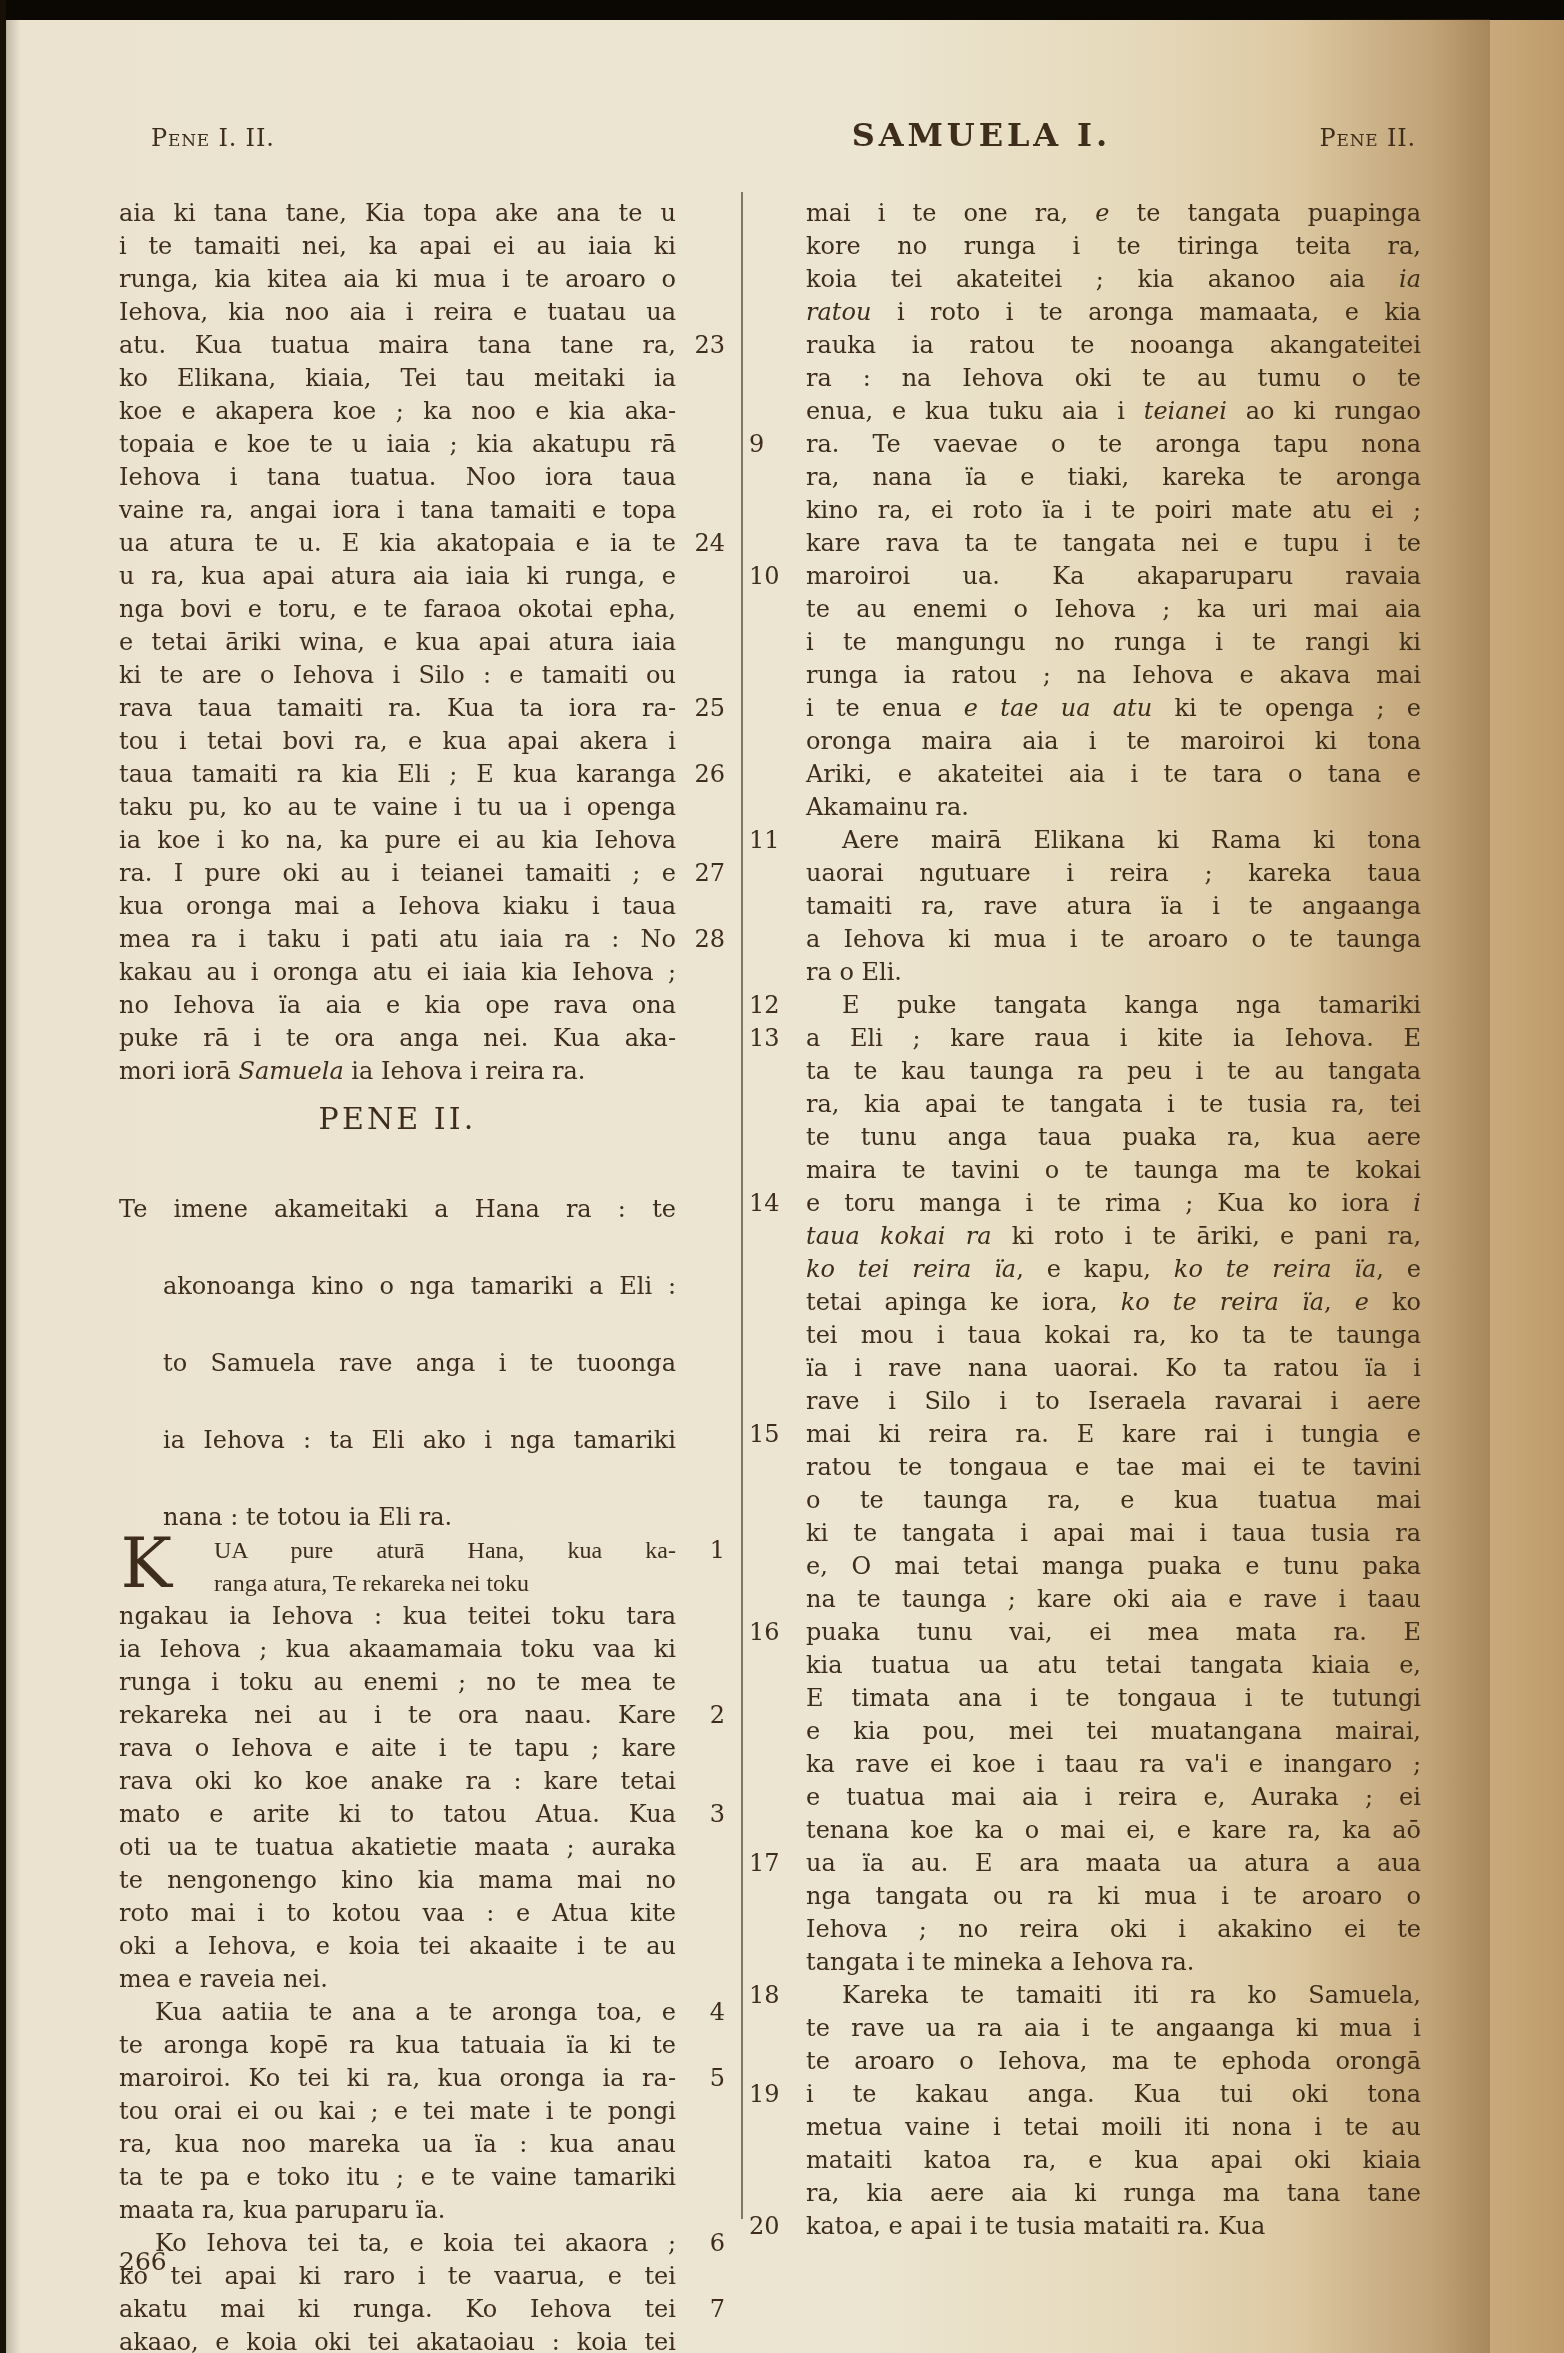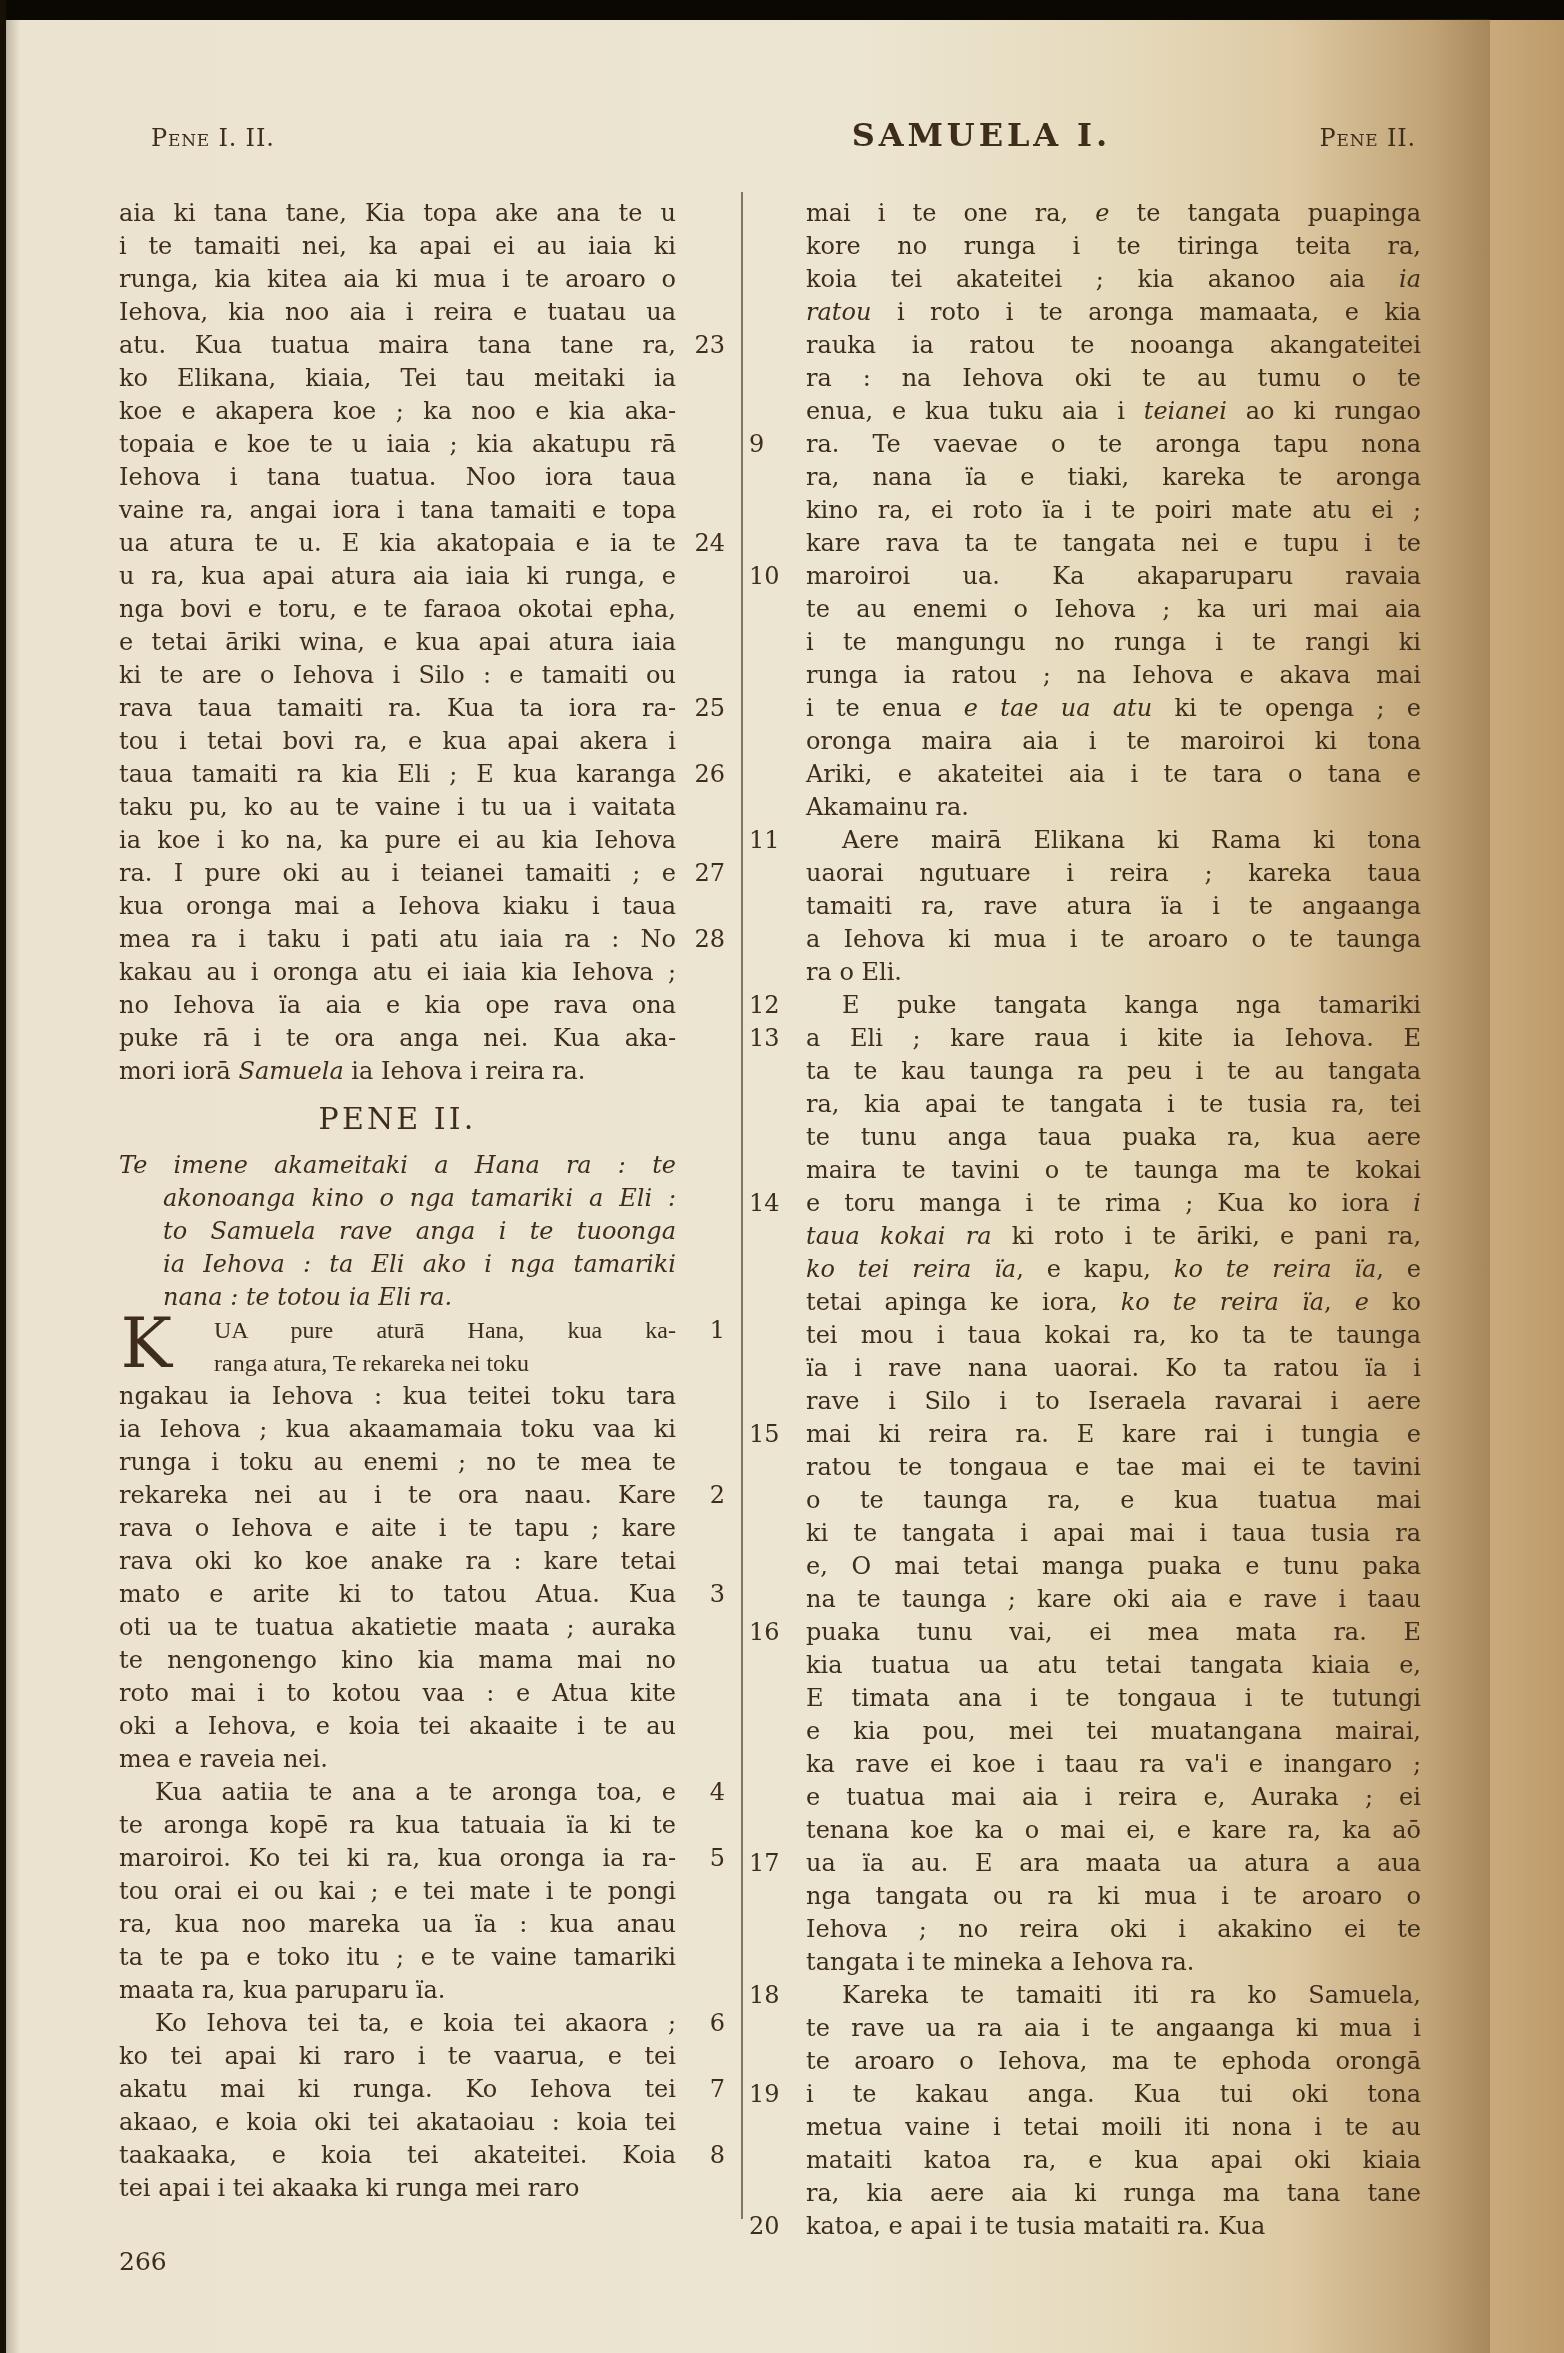--- a/index.html
+++ b/index.html
@@ -27,21 +27,21 @@
 
   
   .col{position:absolute;top:197px;font-size:24px;}
   #left-col{left:119px;width:557px;}
   #right-col{left:806px;width:615px;}
   #divider{position:absolute;left:741px;top:192px;height:2027px;width:1.6px;background:rgba(62,43,22,.6);}
 
   .line{position:relative;height:33px;line-height:33px;white-space:normal;}
   .line .txt{display:block;text-align:justify;text-align-last:justify;}
   .line.nj .txt{text-align-last:left;}
-  .line.i .txt{font-style:italic;}
+  .line.i .txt{margin-top:44px;}
   .line.ind .txt{text-indent:36px;}
   .line.ind2 .txt{padding-left:44px;}
   .line.dc .txt{padding-left:95px;font-family:Liberation Serif, serif;}
   .line.hd{height:53px;line-height:45px;padding-top:7.8px;}
   .line.hd .txt{text-align:center;text-align-last:center;font-size:30px;letter-spacing:3.1px;}
   .vnum{position:absolute;top:0;line-height:33px;margin-left:6px;}
   #left-col .vnum{right:-49px;}
   #right-col .vnum{left:-63px;}
   .dropcap{position:absolute;left:1.6px;top:-4.7px;font-size:69px;line-height:69px;}
 
@@ -115,21 +115,21 @@
         <span class="vnum">25</span>
       </div>
       <div class="line ">
         <span class="txt">tou i tetai bovi ra, e kua apai akera i</span>
       </div>
       <div class="line ">
         <span class="txt">taua tamaiti ra kia Eli ;  E kua karanga</span>
         <span class="vnum">26</span>
       </div>
       <div class="line ">
-        <span class="txt">taku pu, ko au te vaine i tu ua i vaitata</span>
+        <span class="txt">taku pu, ko au te vaine i tu ua i openga</span>
       </div>
       <div class="line ">
         <span class="txt">ia koe i ko na, ka pure ei au kia Iehova</span>
       </div>
       <div class="line ">
         <span class="txt">ra.   I pure oki au i teianei tamaiti ; e</span>
         <span class="vnum">27</span>
       </div>
       <div class="line ">
         <span class="txt">kua oronga mai a Iehova kiaku i taua</span>

